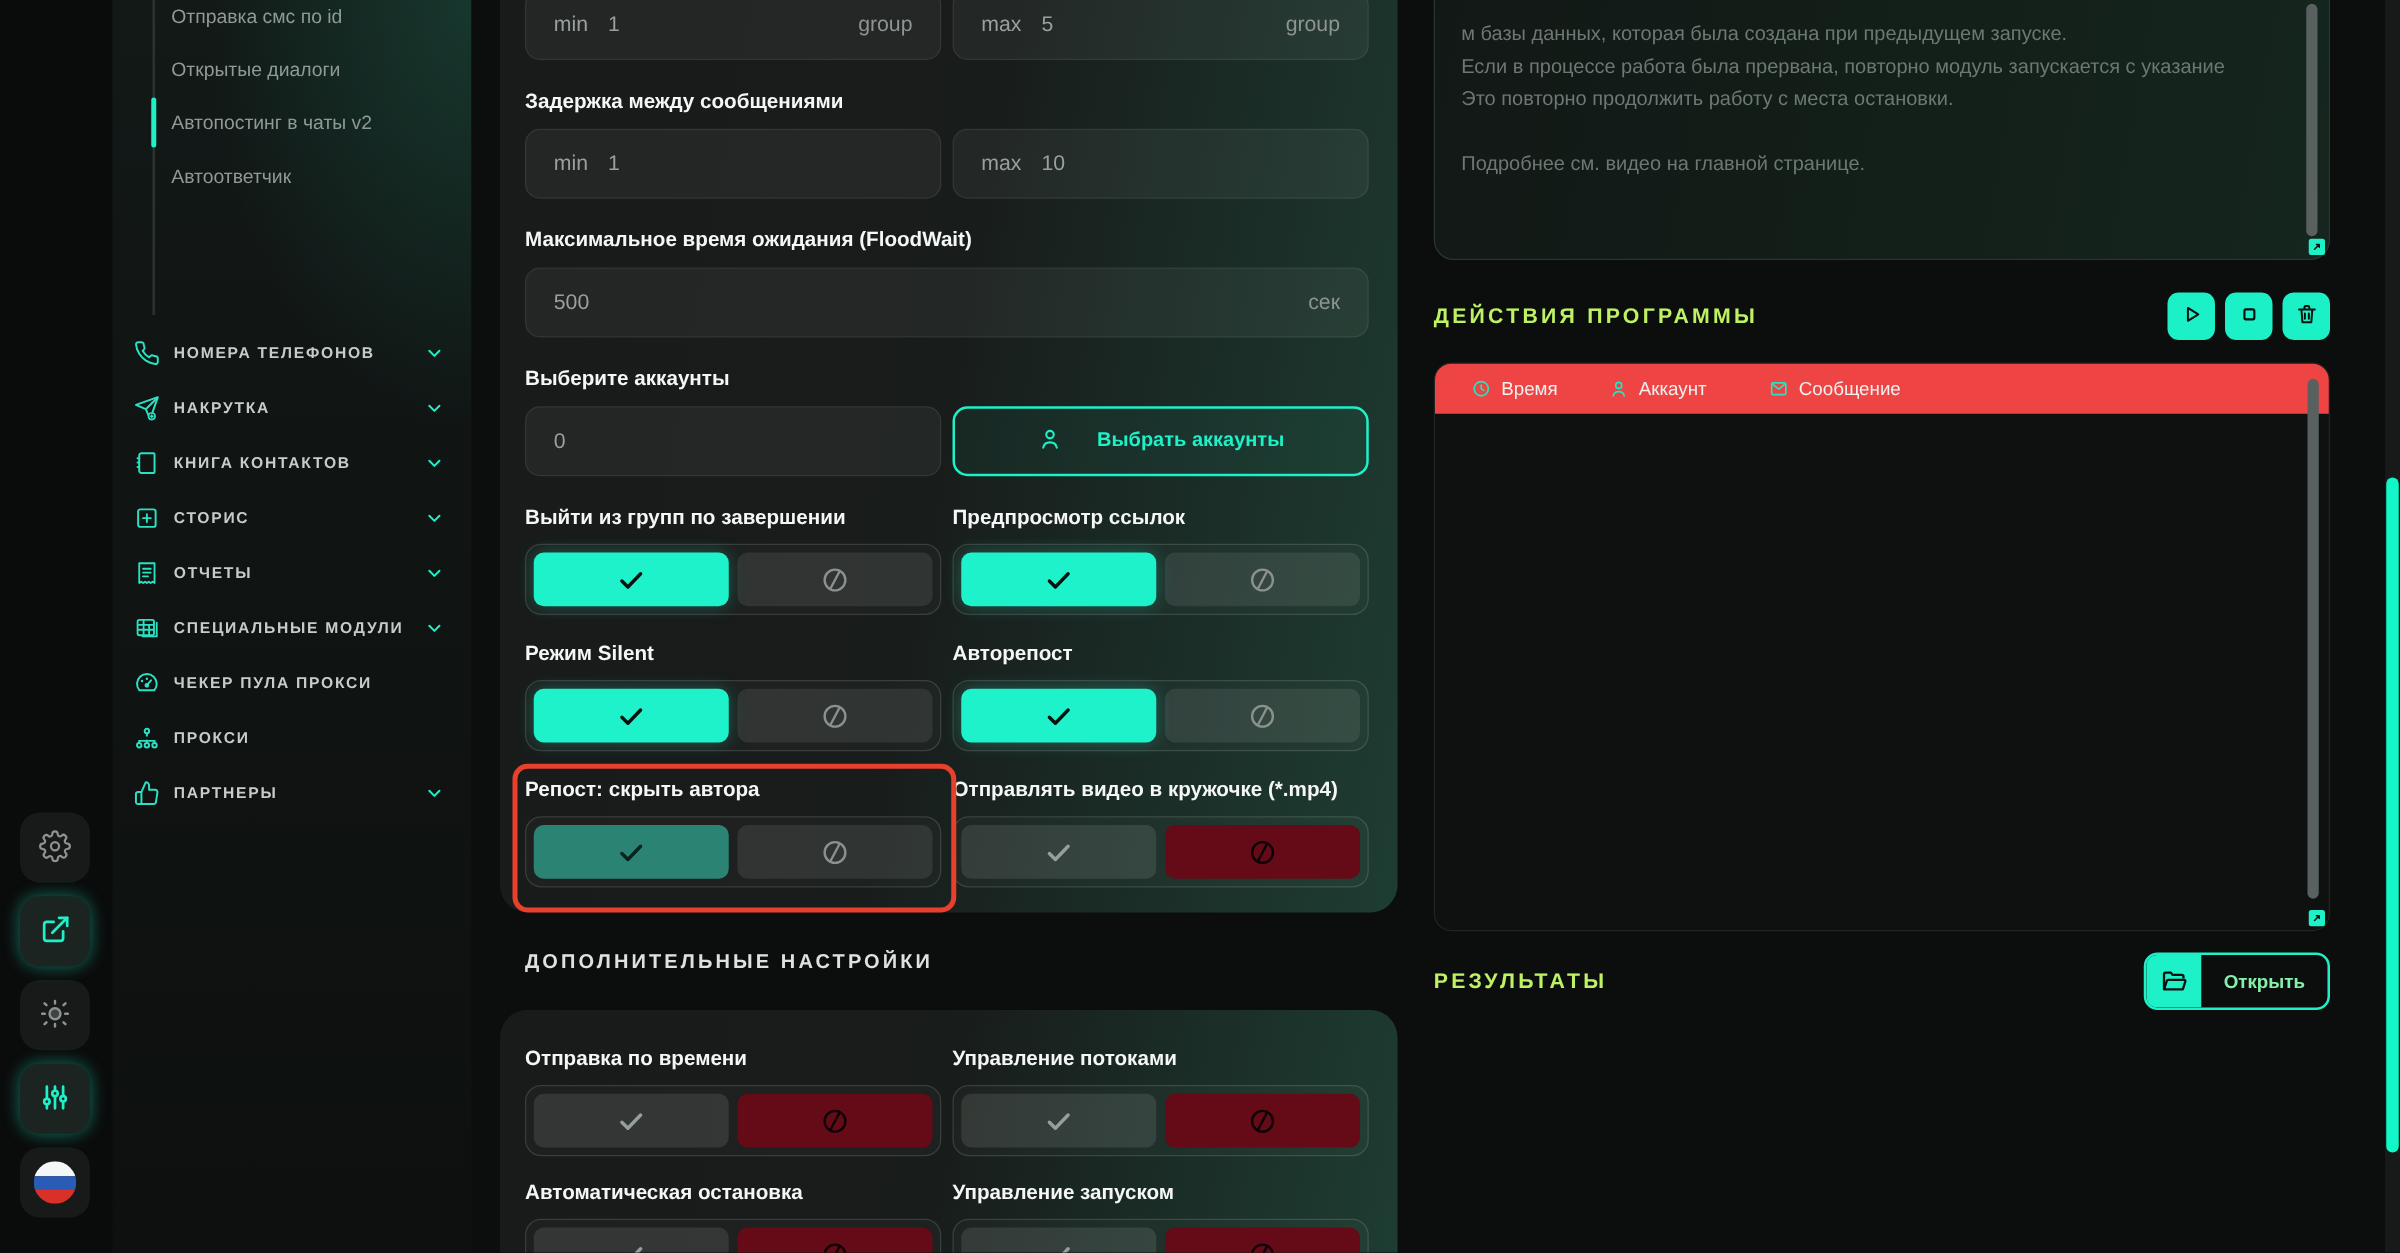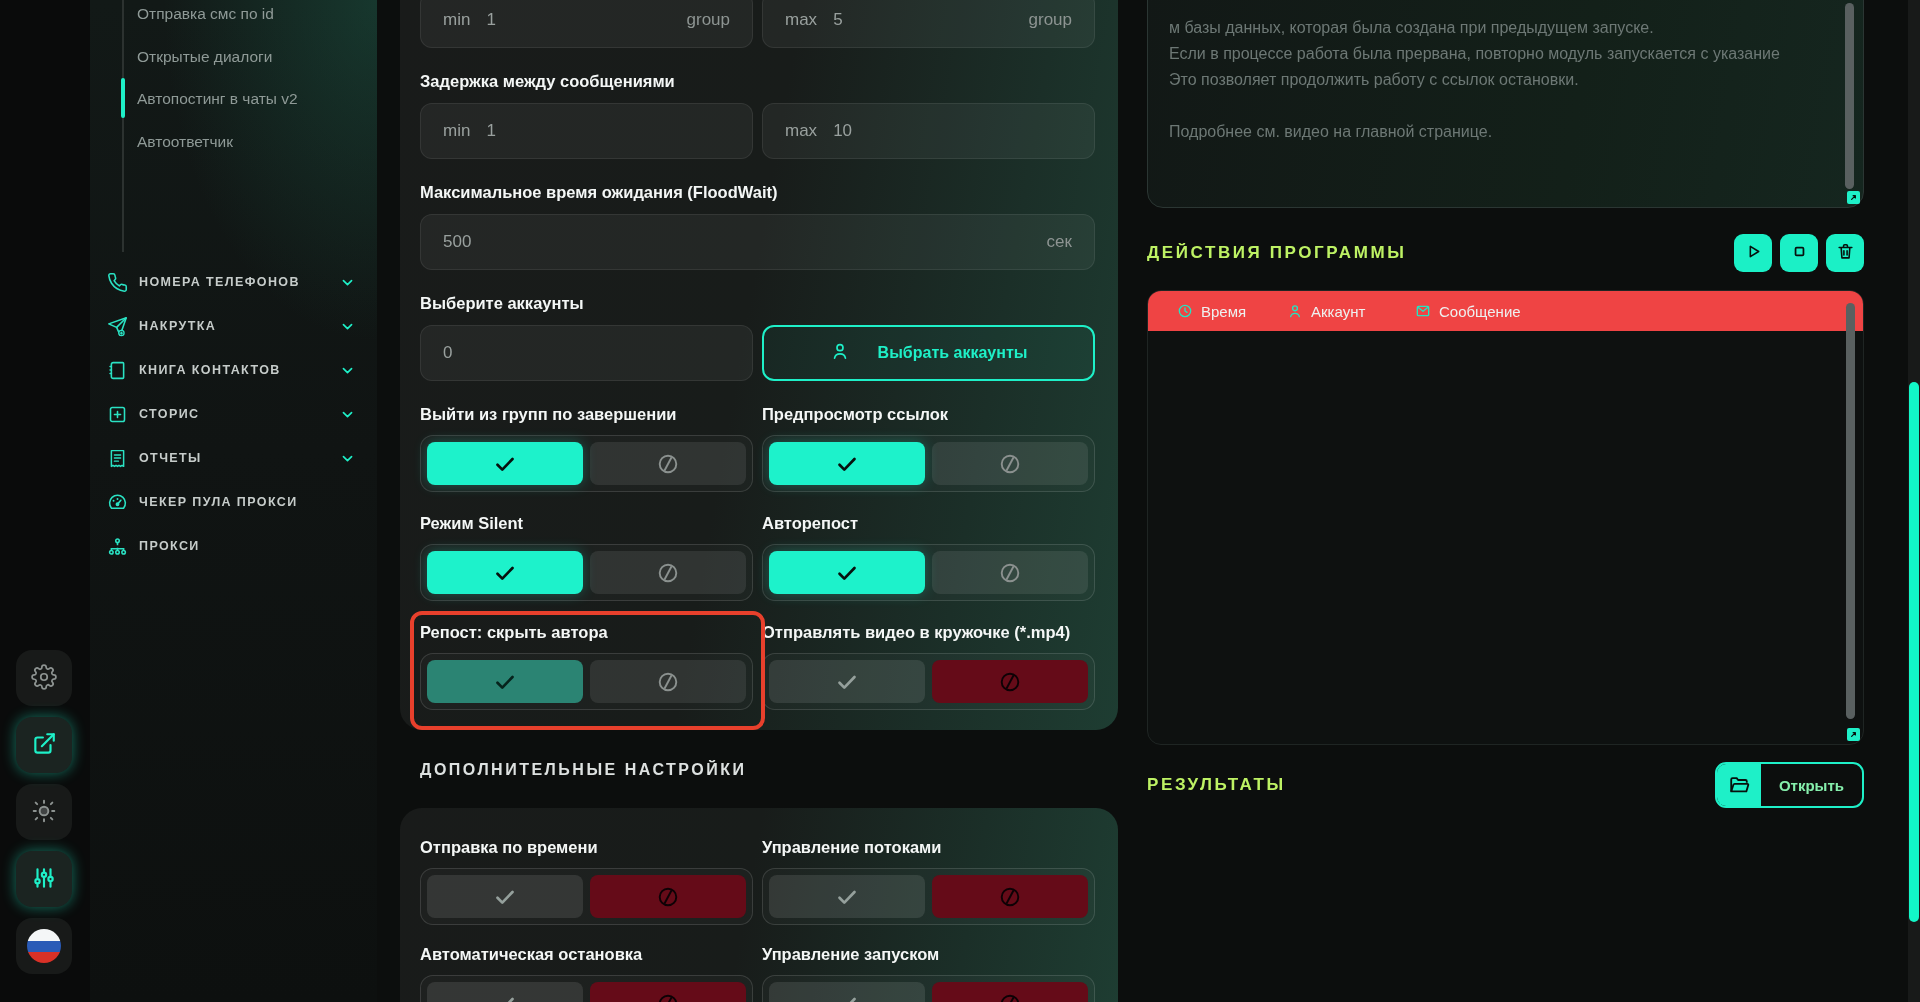--- a/index.html
+++ b/index.html
@@ -219,20 +219,33 @@
             <path d="M8.5 8h7M8.5 11.5h7M8.5 15h4.5" stroke-linecap="round"></path>
           </svg>
         </span>
         <span class="lbl">ОТЧЕТЫ</span>
         <span class="chev"><svg viewBox="0 0 24 24" fill="none" stroke="currentColor" stroke-width="2.6" stroke-linecap="round" stroke-linejoin="round">
             <path d="M5.5 9l6.5 6.5L18.5 9"></path>
           </svg></span>
       </li>
       <li>
         <span class="icon">
+          <svg viewBox="0 0 24 24" fill="none" stroke="currentColor" stroke-width="1.7">
+            <rect x="3.5" y="4.5" width="15" height="14" rx="1.5"></rect>
+            <path d="M3.5 9h15M9 9v9.5M9 4.5V9M14 9v9.5M3.5 13.5h15"></path>
+            <path d="M21 7v12.5H8" stroke-linecap="round"></path>
+          </svg>
+        </span>
+        <span class="lbl">СПЕЦИАЛЬНЫЕ МОДУЛИ</span>
+        <span class="chev"><svg viewBox="0 0 24 24" fill="none" stroke="currentColor" stroke-width="2.6" stroke-linecap="round" stroke-linejoin="round">
+            <path d="M5.5 9l6.5 6.5L18.5 9"></path>
+          </svg></span>
+      </li>
+      <li>
+        <span class="icon">
           <svg viewBox="0 0 24 24" fill="none" stroke="currentColor" stroke-width="1.8" stroke-linecap="round">
             <path d="M5.1 18.5a9 9 0 1 1 13.8 0z"></path>
             <path d="M12.8 13l3-3.6"></path>
             <circle cx="12" cy="14" r="1.3" fill="currentColor"></circle>
             <path d="M7.5 10l.01 0M12 8l.01 0" stroke-width="2.2"></path>
           </svg>
         </span>
         <span class="lbl">ЧЕКЕР ПУЛА ПРОКСИ</span>
       </li>
       <li>
@@ -240,20 +253,32 @@
           <svg viewBox="0 0 24 24" fill="none" stroke="currentColor" stroke-width="1.8">
             <circle cx="12" cy="5.5" r="2"></circle>
             <circle cx="5" cy="18.5" r="2"></circle>
             <circle cx="12" cy="18.5" r="2"></circle>
             <circle cx="19" cy="18.5" r="2"></circle>
             <path d="M12 7.5v3M5 16.5v-2h14v2M12 13.5v3"></path>
           </svg>
         </span>
         <span class="lbl">ПРОКСИ</span>
       </li>
+      <li>
+        <span class="icon">
+          <svg viewBox="0 0 24 24" fill="none" stroke="currentColor" stroke-width="1.8" stroke-linejoin="round">
+            <path d="M14 9V5a3 3 0 0 0-3-3l-4 9v11h11.28a2 2 0 0 0 2-1.7l1.38-9a2 2 0 0 0-2-2.3z"></path>
+            <path d="M7 22H4a2 2 0 0 1-2-2v-7a2 2 0 0 1 2-2h3"></path>
+          </svg>
+        </span>
+        <span class="lbl">ПАРТНЕРЫ</span>
+        <span class="chev"><svg viewBox="0 0 24 24" fill="none" stroke="currentColor" stroke-width="2.6" stroke-linecap="round" stroke-linejoin="round">
+            <path d="M5.5 9l6.5 6.5L18.5 9"></path>
+          </svg></span>
+      </li>
     </ul>
 </nav>
 
 <section class="card card1">
   <div class="frow">
     <div class="input">
       <span class="pfx">min</span>
       <span class="val">1</span>
       <span class="sfx">group</span>
     </div>
@@ -476,21 +501,21 @@
       </div>
     </div>
 </section>
 
 <div class="hlbox"></div>
 
 <div class="infobox">
   <div class="info-text" id="info-text">
       <div class="iline">м базы данных, которая была создана при предыдущем запуске.</div>
       <div class="iline">Если в процессе работа была прервана, повторно модуль запускается с указание</div>
-      <div class="iline">Это позволяет продолжить работу с ссылок остановки.</div>
+      <div class="iline">Это повторно продолжить работу с места остановки.</div>
       <div class="iline">&nbsp;</div>
       <div class="iline">Подробнее см. видео на главной странице.</div>
     </div>
   <div class="vthumb info-thumb"></div>
   <div class="resize">
       <svg viewBox="0 0 24 24" fill="none" stroke="currentColor" stroke-width="3.2" stroke-linecap="round" stroke-linejoin="round">
         <path d="M7 17L17 7M17 13V7h-6"></path>
       </svg>
     </div>
 </div>

